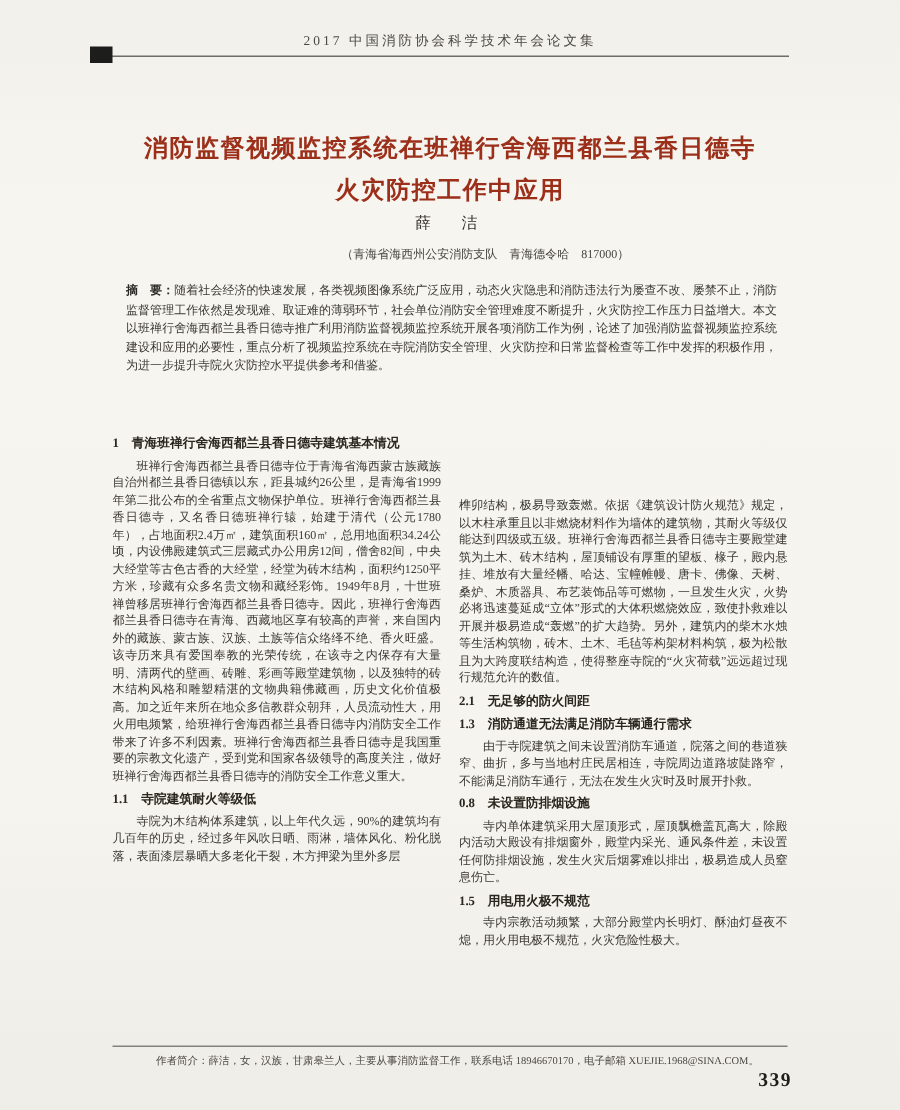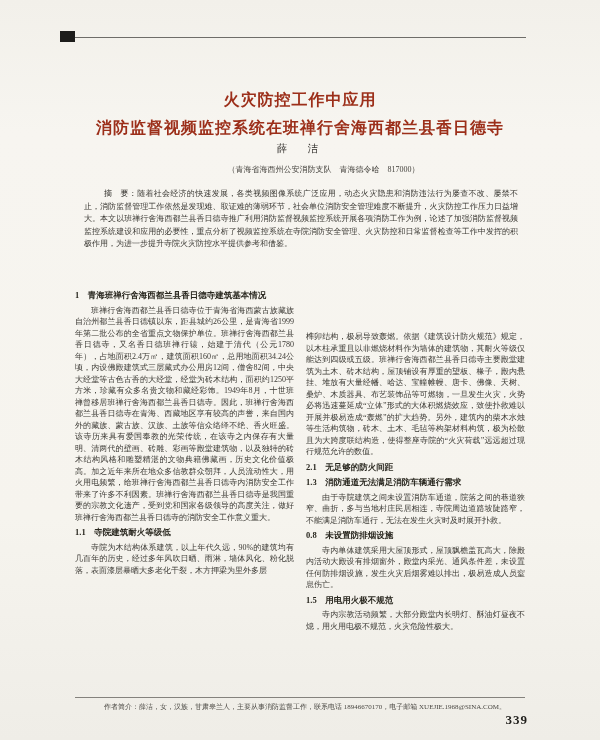--- a/index.html
+++ b/index.html
@@ -10,41 +10,42 @@
     font-family:"Liberation Serif","DejaVu Serif",serif;
     color:#2e2c28;
   }
   .header-text{position:absolute;top:21px;left:0;right:0;text-align:center;font-size:9px;letter-spacing:2px;color:#4c4a46;}
   .header-rule{position:absolute;top:37px;left:74px;width:452px;height:1px;background:#6e6d69;}
   .reg-mark{position:absolute;top:31px;left:60px;width:15px;height:11px;background:#1d1d1b;}
   .title{position:absolute;top:86px;left:50px;right:50px;text-align:center;color:#9c2f1a;font-weight:bold;font-size:16px;line-height:28px;letter-spacing:1px;}
   .author{position:absolute;top:142px;left:0;right:0;text-align:center;font-size:10.5px;letter-spacing:5px;color:#33312d;}
   .affil{position:absolute;top:164px;left:0;right:0;text-align:center;font-size:8px;color:#46443f;padding-left:47px;}
   .abstract{position:absolute;top:188px;left:84px;width:434px;font-size:8px;line-height:12.5px;text-align:justify;color:#3a3833;}
-  .abstract .label{font-weight:normal;color:#2b2925;margin-left:20px;}
+  .abstract .label{font-weight:bold;color:#2b2925;}
   .col{position:absolute;top:286px;width:219px;height:409px;overflow:hidden;font-size:8px;line-height:11.5px;text-align:justify;color:#3a3833;}
   .col-left{left:75px;}
   .col-right{left:306px;margin-top:45px;}
   .sec-heading{font-weight:bold;font-size:8.5px;margin:4px 0 3px 0;color:#29271f;line-height:11.5px;}
   .para{margin:0;text-indent:2em;}
   .para.noindent{text-indent:0;}
   .footrule{position:absolute;top:697px;left:75px;width:450px;height:1px;background:#84827d;}
   .footnote{position:absolute;top:702px;left:75px;width:460px;font-size:7px;color:#4a4843;white-space:nowrap;overflow:hidden;text-align:center;}
   .pageno{position:absolute;top:712px;right:72px;font-size:13px;font-weight:bold;color:#1f1e1b;letter-spacing:1px;}
 </style>
 </head>
 <body>
 
 <div class="page">
+  <div class="header-text">2017 中国消防协会科学技术年会论文集</div>
   <div class="header-rule"></div>
   <div class="reg-mark"></div>
 
   <div class="title">
+    <div>消防监督视频监控系统在班禅行舍海西都兰县香日德寺</div>
     <div>火灾防控工作中应用</div>
-    <div>消防监督视频监控系统在班禅行舍海西都兰县香日德寺</div>
   </div>
 
   <div class="author">薛　洁</div>
   <div class="affil">（青海省海西州公安消防支队　青海德令哈　817000）</div>
 
   <div class="abstract"><span class="label">摘　要：</span><span>随着社会经济的快速发展，各类视频图像系统广泛应用，动态火灾隐患和消防违法行为屡查不改、屡禁不止，消防监督管理工作依然是发现难、取证难的薄弱环节，社会单位消防安全管理难度不断提升，火灾防控工作压力日益增大。本文以班禅行舍海西都兰县香日德寺推广利用消防监督视频监控系统开展各项消防工作为例，论述了加强消防监督视频监控系统建设和应用的必要性，重点分析了视频监控系统在寺院消防安全管理、火灾防控和日常监督检查等工作中发挥的积极作用，为进一步提升寺院火灾防控水平提供参考和借鉴。</span></div>
 
   <div class="col col-left">
       <h3 class="sec-heading">1　青海班禅行舍海西都兰县香日德寺建筑基本情况</h3>
       <p class="para">班禅行舍海西都兰县香日德寺位于青海省海西蒙古族藏族自治州都兰县香日德镇以东，距县城约26公里，是青海省1999年第二批公布的全省重点文物保护单位。班禅行舍海西都兰县香日德寺，又名香日德班禅行辕，始建于清代（公元1780年），占地面积2.4万㎡，建筑面积160㎡，总用地面积34.24公顷，内设佛殿建筑式三层藏式办公用房12间，僧舍82间，中央大经堂等古色古香的大经堂，经堂为砖木结构，面积约1250平方米，珍藏有众多名贵文物和藏经彩饰。1949年8月，十世班禅曾移居班禅行舍海西都兰县香日德寺。因此，班禅行舍海西都兰县香日德寺在青海、西藏地区享有较高的声誉，来自国内外的藏族、蒙古族、汉族、土族等信众络绎不绝、香火旺盛。该寺历来具有爱国奉教的光荣传统，在该寺之内保存有大量明、清两代的壁画、砖雕、彩画等殿堂建筑物，以及独特的砖木结构风格和雕塑精湛的文物典籍佛藏画，历史文化价值极高。加之近年来所在地众多信教群众朝拜，人员流动性大，用火用电频繁，给班禅行舍海西都兰县香日德寺内消防安全工作带来了许多不利因素。班禅行舍海西都兰县香日德寺是我国重要的宗教文化遗产，受到党和国家各级领导的高度关注，做好班禅行舍海西都兰县香日德寺的消防安全工作意义重大。</p>

